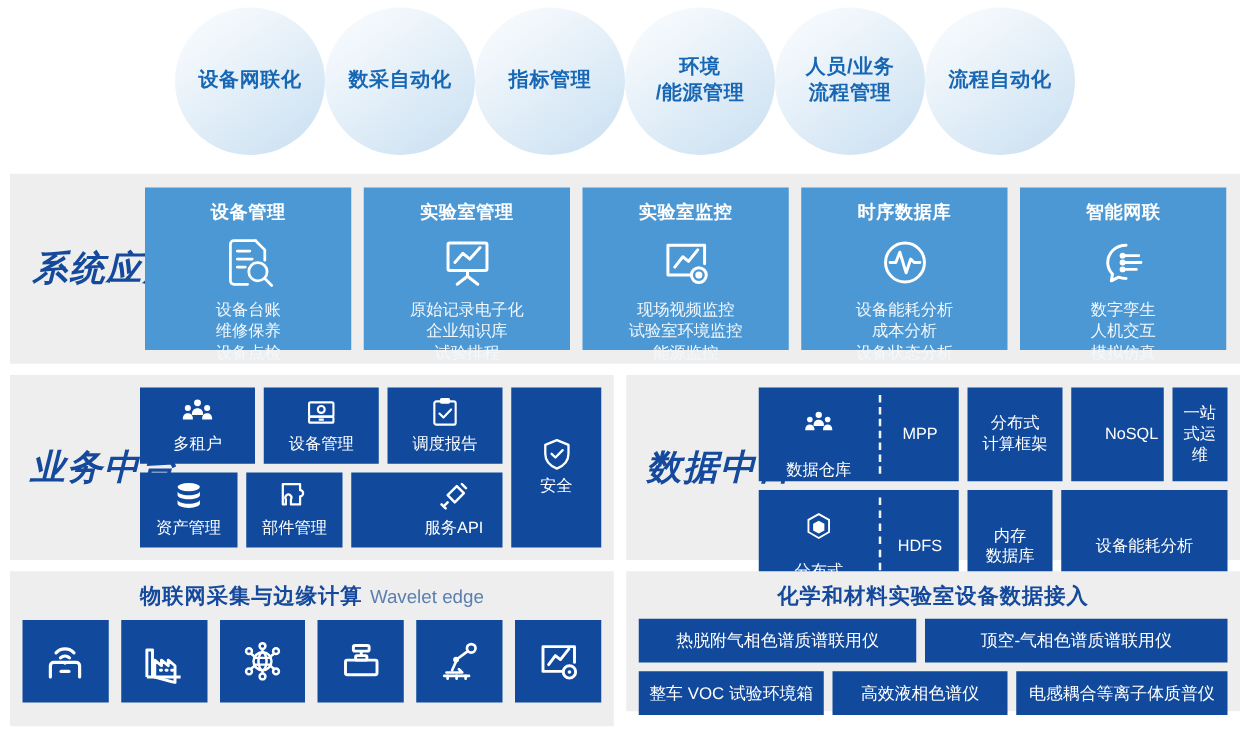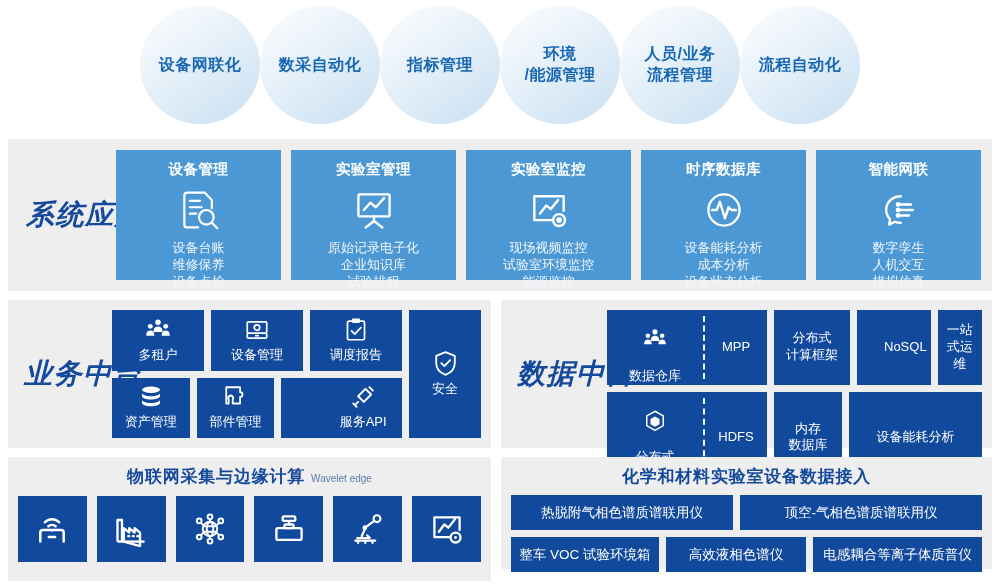--- a/index.html
+++ b/index.html
@@ -118,21 +118,21 @@
   }
 
   
   #band-iot { left: 8px; top: 457px; width: 483px; height: 124px; }
   #band-lab { left: 501px; top: 457px; width: 491px; height: 112px; }
   .panel-title {
     text-align: center; margin-top: 8px;
     color: #15499c; font-weight: bold; font-size: 17px; letter-spacing: .8px;
   }
   .panel-title .sub {
-    color: #5a7fae; font-weight: normal; font-size: 10px;
+    color: #5a7fae; font-weight: normal; font-size: 15px;
     letter-spacing: 0; margin-left: 6px; font-style: normal;
   }
   .iot-icons {
     display: flex; gap: 10px; padding: 8px 10px 0; justify-content: space-between;
   }
   .iot-icon-box {
     flex: 1; height: 66px; background: #114a9c;
     display: flex; align-items: center; justify-content: center;
   }
   .lab-rows { padding: 7px 10px 0; display: flex; flex-direction: column; gap: 7px; }

